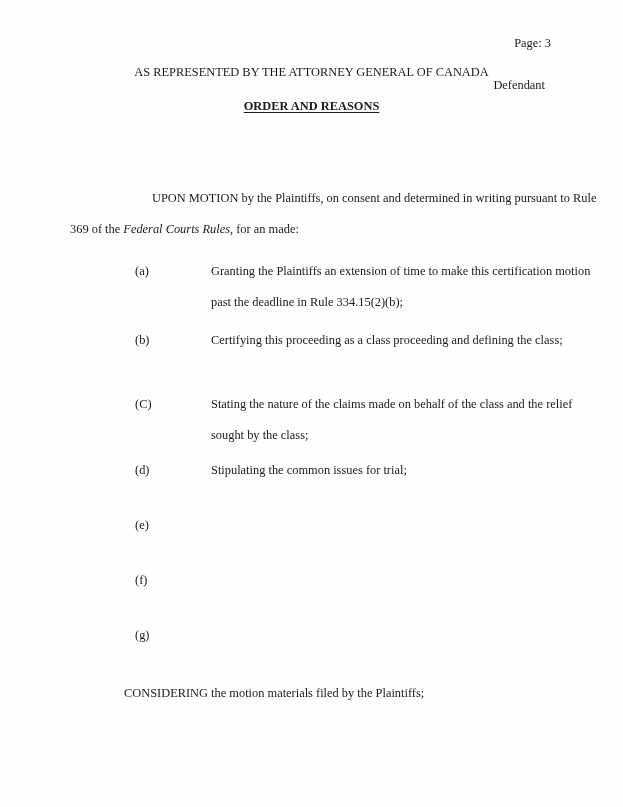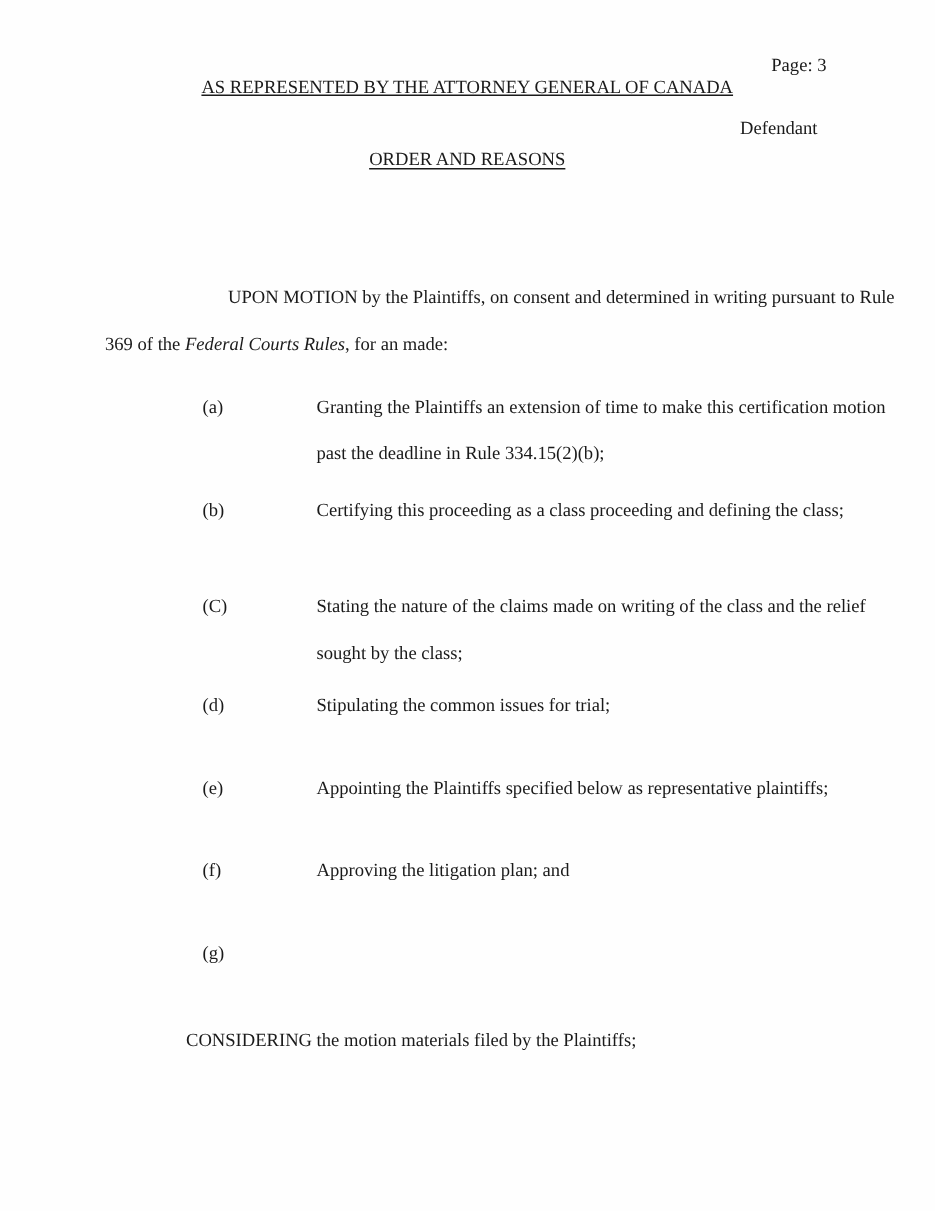--- a/index.html
+++ b/index.html
@@ -11,21 +11,21 @@
     height: 807px;
     position: relative;
     background: #fefefe;
     font-family: "Liberation Serif", "DejaVu Serif", serif;
     font-size: 12.4px;
     color: #1a1a1a;
     overflow: hidden;
   }
   .abs { position: absolute; white-space: nowrap; }
   .center { left: 0; right: 0; text-align: center; white-space: nowrap; }
-  .underlined { text-decoration: underline; text-underline-offset: 2px; }
+  .underlined { text-decoration: underline; text-underline-offset: 2px; font-weight: bold; }
   .italic { font-style: italic; }
   
   .op-line1 { top: 191px; left: 110px; margin-left: 42px; }
   .op-line2 { top: 222px; left: 70px; }
   
   .item {
     position: absolute;
     left: 135px;
     right: 60px;
   }
@@ -42,21 +42,21 @@
   }
   .item-a { top: 264px; }
   .item-b { top: 333px; }
   .item-c { top: 397px; }
   .item-d { top: 463px; }
   .item-e { top: 518px; }
   .item-f { top: 573px; }
   .item-g { top: 628px; }
   .considering { top: 686px; left: 112px; margin-left: 12px; }
   .page-number { top: 36px; right: 72px; }
-  .party-line { top: 51px; text-decoration: underline; }
+  .party-line { top: 65px; }
   .party-role { top: 78px; right: 78px; }
   .doc-title { top: 99px; }
 </style>
 </head>
 <body style="color: rgb(26, 26, 26); background: rgb(254, 254, 254);">
 
 <div class="abs page-number">Page: 3</div>
 
 <div class="abs center party-line">AS REPRESENTED BY THE ATTORNEY GENERAL OF CANADA</div>
 <div class="abs party-role">Defendant</div>
@@ -76,43 +76,37 @@
 <div class="item item-b">
   <span class="label">(b)</span>
   <div class="text">
     <div class="line">Certifying this proceeding as a class proceeding and defining the class;</div>
   </div>
 </div>
 
 <div class="item item-c">
   <span class="label">(C)</span>
   <div class="text">
-    <div class="line">Stating the nature of the claims made on writing of the class and the relief</div>
+    <div class="line">Stating the nature of the claims made on behalf of the class and the relief</div>
     <div class="line">sought by the class;</div>
   </div>
 </div>
 
 <div class="item item-d">
   <span class="label">(d)</span>
   <div class="text">
     <div class="line">Stipulating the common issues for trial;</div>
   </div>
 </div>
 
 <div class="item item-e">
   <span class="label">(e)</span>
-  <div class="text">
-    <div class="line">Appointing the Plaintiffs specified below as representative plaintiffs;</div>
-  </div>
 </div>
 
 <div class="item item-f">
   <span class="label">(f)</span>
-  <div class="text">
-    <div class="line">Approving the litigation plan; and</div>
-  </div>
 </div>
 
 <div class="item item-g">
   <span class="label">(g)</span>
 </div>
 
 <div class="abs considering">CONSIDERING the motion materials filed by the Plaintiffs;</div>
 
 </body></html>

